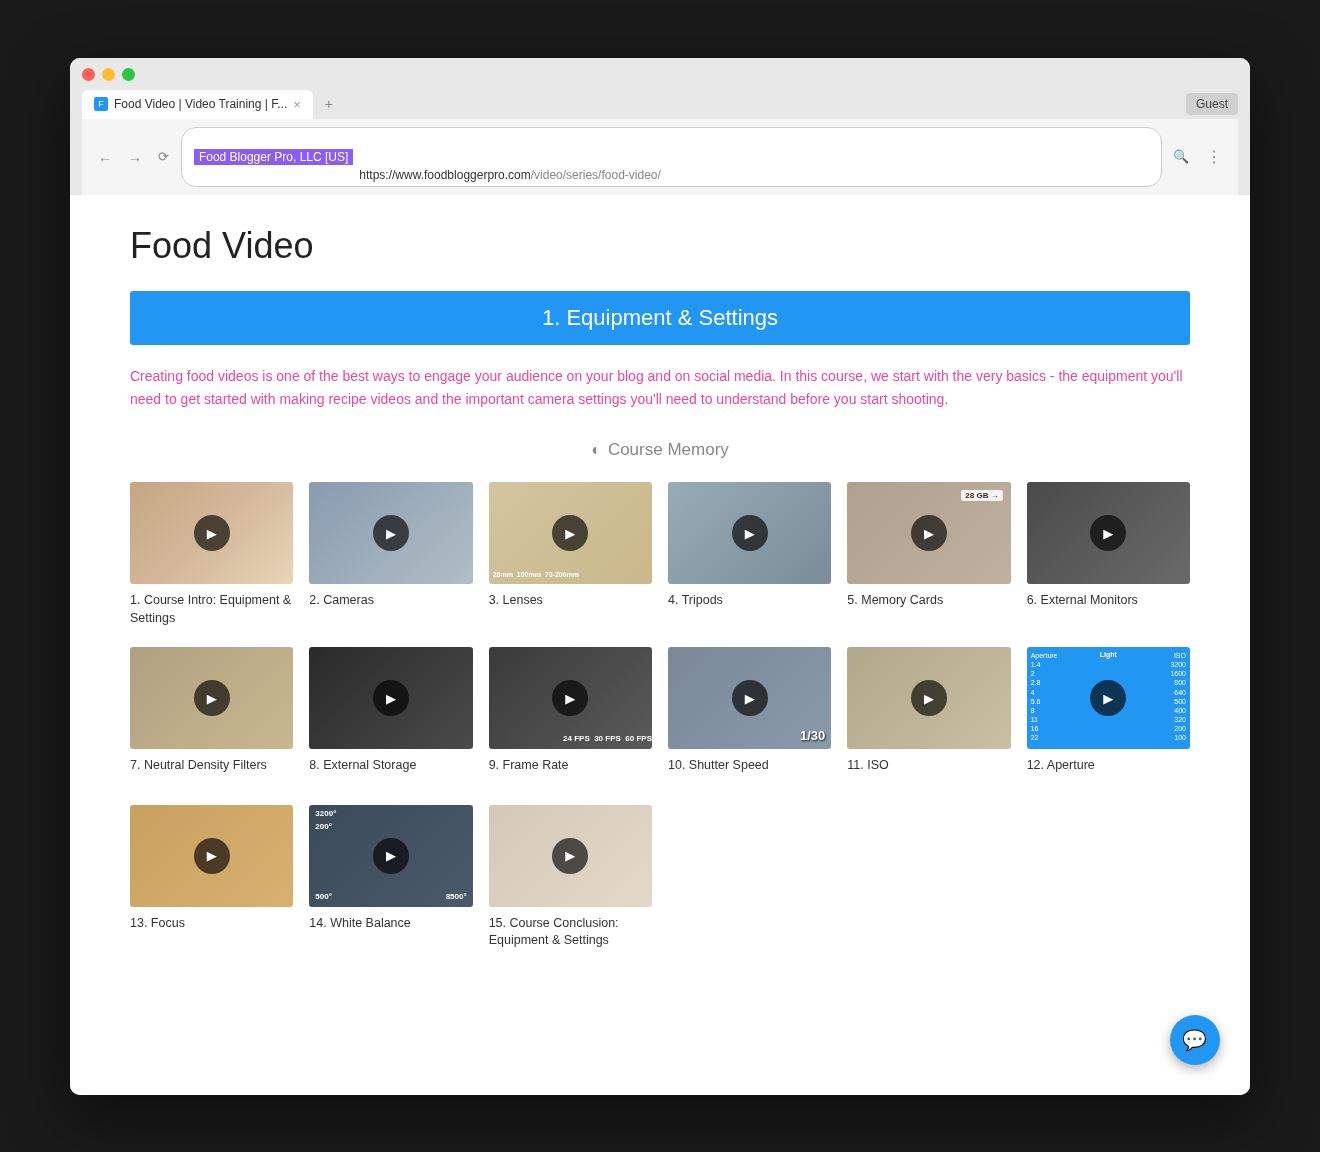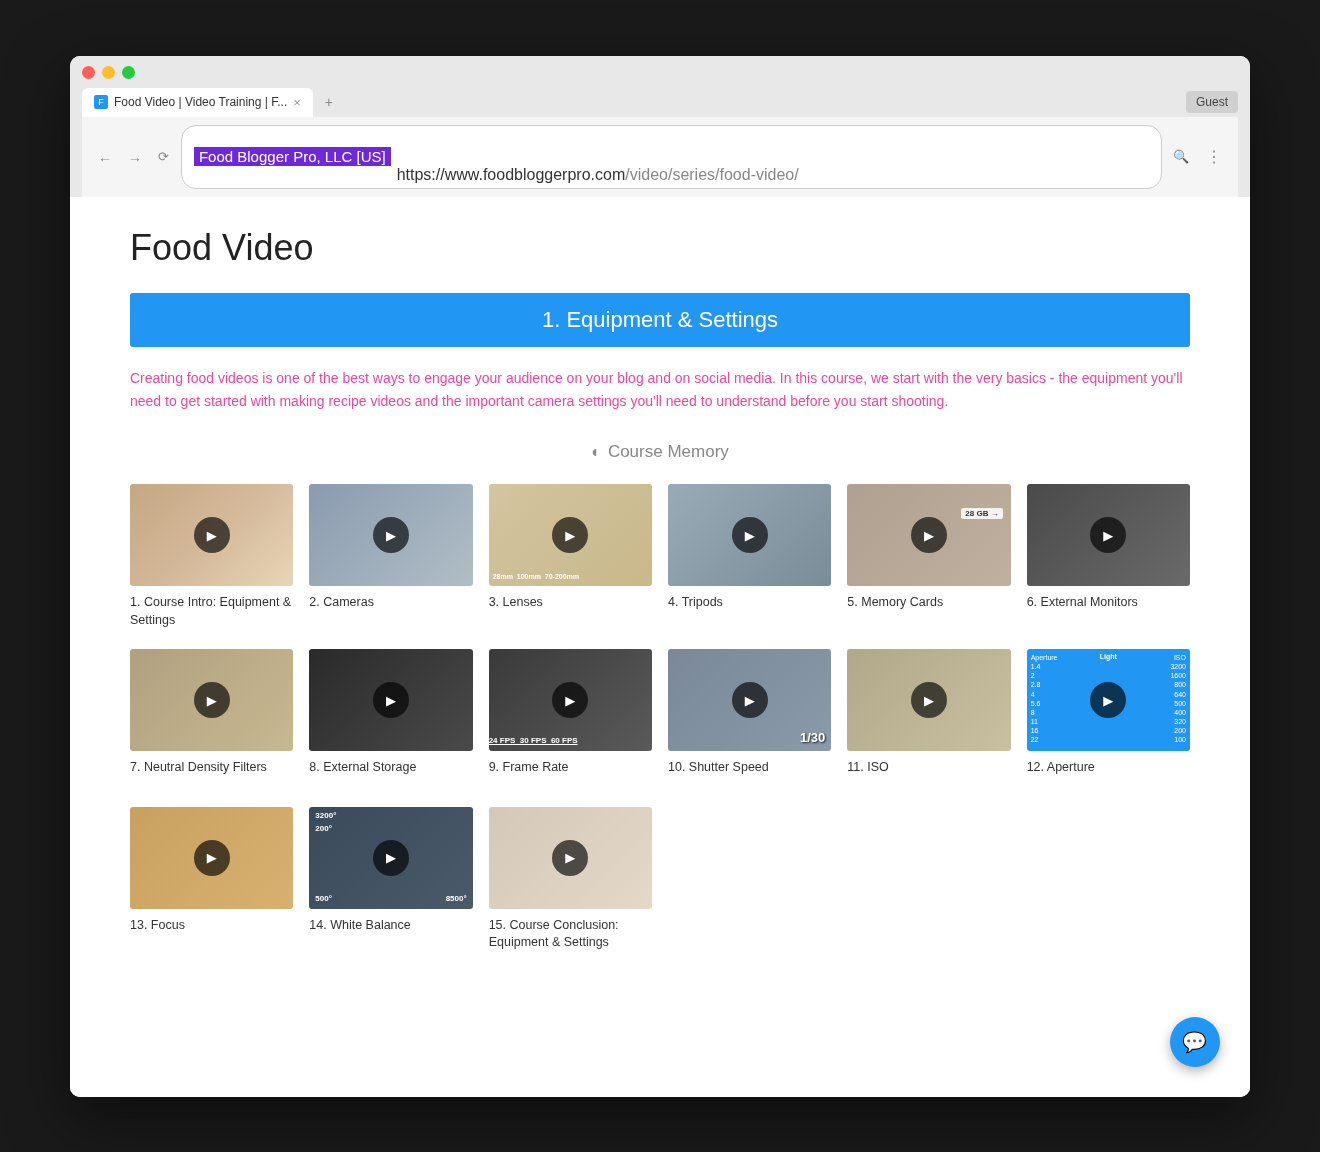--- a/index.html
+++ b/index.html
@@ -119,30 +119,30 @@
       background: #fff;
       border: 1px solid #ccc;
       border-radius: 15px;
       padding: 4px 12px;
       display: flex;
       align-items: center;
       gap: 6px;
       font-size: 12px;
     }
     .ssl-badge {
-      background: #6d28d9;
+      background: #8b5cf6;
       color: white;
       border-radius: 0;
       padding: 1px 5px;
-      font-size: 15px;
+      font-size: 12px;
       white-space: nowrap;
     }
     .url-text {
       color: #333;
-      font-size: 16px;
+      font-size: 12px;
       margin-top: 36px;
     }
     .url-text .url-path {
       color: #888;
     }
     .search-icon-btn {
       color: #888;
       font-size: 13px;
     }
     .menu-icon-btn {
@@ -253,26 +253,25 @@
       font-size: 13px;
       font-weight: 600;
       text-shadow: 1px 1px 2px rgba(0,0,0,0.8);
     }
     .fps-labels {
       position: absolute;
       bottom: 6px;
       left: 0;
       right: 0;
       display: flex;
-      justify-content: flex-start;
+      justify-content: flex-end;
       gap: 6px;
       color: white;
       font-size: 8px;
       font-weight: 600;
-      text-decoration: underline;
     }
     .aperture-table {
       position: absolute;
       top: 4px;
       right: 4px;
       font-size: 7px;
       color: white;
       line-height: 1.3;
       text-align: right;
     }
@@ -304,21 +303,21 @@
     .lens-labels {
       position: absolute;
       bottom: 6px;
       left: 4px;
       color: white;
       font-size: 7px;
       font-weight: 600;
     }
     .memory-label {
       position: absolute;
-      top: 24px;
+      top: 8px;
       right: 8px;
       background: rgba(255,255,255,0.85);
       color: #333;
       font-size: 8px;
       padding: 1px 4px;
       border-radius: 2px;
       font-weight: 600;
     }
     .wb-labels {
       position: absolute;

